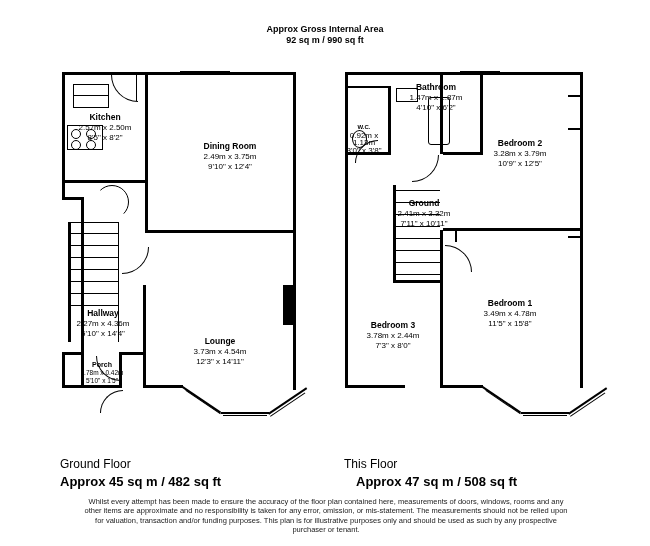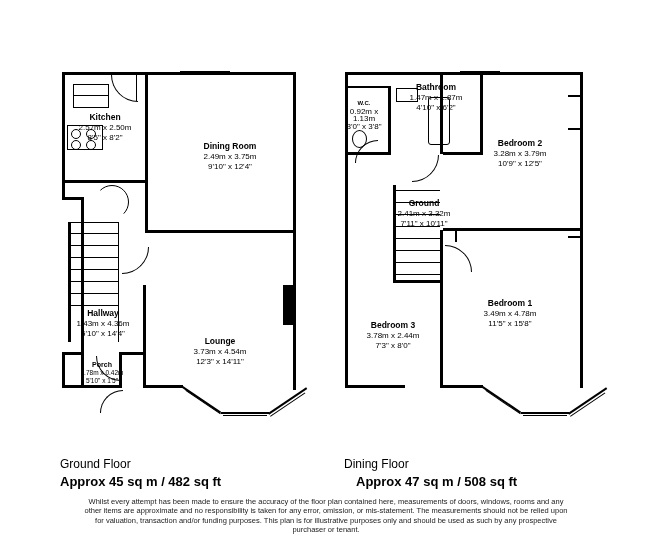--- a/index.html
+++ b/index.html
@@ -37,20 +37,24 @@
 
   .sinkbox{position:absolute;border:1px solid #000;box-sizing:border-box;}
   .circ{position:absolute;border:1px solid #000;border-radius:50%;}
   .tub{position:absolute;border:1px solid #000;border-radius:3px;box-sizing:border-box;}
 </style>
 </head>
 <body>
 
 <div class="page">
 
+  <div class="hdr" style="top:24px;">
+    <span class="l1">Approx Gross Internal Area</span>
+    <span class="l2">92 sq m / 990 sq ft</span>
+  </div>
 
   <div>
 
     <div class="wall" style="left:62px;top:72px;width:234px;height:3px;"></div>
     <div class="wall" style="left:62px;top:72px;width:3px;height:128px;"></div>
     <div class="wall" style="left:62px;top:197px;width:22px;height:3px;"></div>
     <div class="wall" style="left:81px;top:197px;width:3px;height:191px;"></div>
     <div class="wall" style="left:62px;top:352px;width:22px;height:3px;"></div>
     <div class="wall" style="left:62px;top:352px;width:3px;height:36px;"></div>
     <div class="wall" style="left:62px;top:385px;width:60px;height:3px;"></div>
@@ -117,21 +121,21 @@
       <div class="dim">2.49m x 3.75m</div>
       <div class="dim">9'10" x 12'4"</div>
     </div>
     <div class="room" style="left:165px;top:296px;width:110px;margin-top:40px;">
       <div class="nm">Lounge</div>
       <div class="dim">3.73m x 4.54m</div>
       <div class="dim">12'3" x 14'11"</div>
     </div>
     <div class="room" style="left:53px;top:308px;width:100px;">
       <div class="nm">Hallway</div>
-      <div class="dim">1.43m x 4.36m</div>
+      <div class="dim">2.27m x 4.36m</div>
       <div class="dim">5'10" x 14'4"</div>
     </div>
     <div class="room small" style="left:55px;top:361px;width:94px;font-size:6.5px;line-height:8px;">
       <div class="nm" style="font-size:7px;">Porch</div>
       <div class="dim" style="font-size:6.5px;">1.78m x 0.42m</div>
       <div class="dim" style="font-size:6.5px;">5'10" x 1'5"</div>
     </div>
   </div>
 
   <div>
@@ -183,21 +187,21 @@
     <div class="bayline" style="left:568px;top:413px;width:46px;transform:rotate(-34deg);"></div>
     <div class="thin" style="left:486px;top:390px;width:42px;height:1px;transform:rotate(34deg);transform-origin:0 0;"></div>
     <div class="thin" style="left:523px;top:415px;width:44px;height:1px;"></div>
     <div class="thin" style="left:570px;top:416px;width:42px;height:1px;transform:rotate(-34deg);transform-origin:0 0;"></div>
 
     <div class="room" style="left:380px;top:82px;width:112px;">
       <div class="nm">Bathroom</div>
       <div class="dim">1.47m x 1.87m</div>
       <div class="dim">4'10" x 6'2"</div>
     </div>
-    <div class="room small" style="left:340px;top:100px;width:48px;text-align:center;">
+    <div class="room small" style="left:340px;top:124px;width:48px;text-align:center;">
       <div class="nm">W.C.</div>
       <div class="dim">0.92m x 1.13m</div>
       <div class="dim">3'0" x 3'8"</div>
     </div>
     <div class="room" style="left:455px;top:138px;width:130px;">
       <div class="nm">Bedroom 2</div>
       <div class="dim">3.28m x 3.79m</div>
       <div class="dim">10'9" x 12'5"</div>
     </div>
     <div class="room" style="left:370px;top:198px;width:108px;">
@@ -213,18 +217,18 @@
     <div class="room" style="left:345px;top:320px;width:96px;">
       <div class="nm">Bedroom 3</div>
       <div class="dim">3.78m x 2.44m</div>
       <div class="dim">7'3" x 8'0"</div>
     </div>
   </div>
 
   <div class="floorlabel" style="left:60px;top:457px;">Ground Floor</div>
   <div class="floorsub" style="left:60px;top:474px;">Approx 45 sq m / 482 sq ft</div>
 
-  <div class="floorlabel" style="left:344px;top:457px;">Dining Floor</div>
+  <div class="floorlabel" style="left:344px;top:457px;">This Floor</div>
   <div class="floorsub" style="left:356px;top:474px;">Approx 47 sq m / 508 sq ft</div>
 
   <div class="disc" style="left:80px;top:497px;width:492px;">Whilst every attempt has been made to ensure the accuracy of the floor plan contained here, measurements of doors, windows, rooms and any other items are approximate and no responsibility is taken for any error, omission, or mis-statement. The measurements should not be relied upon for valuation, transaction and/or funding purposes. This plan is for illustrative purposes only and should be used as such by any prospective purchaser or tenant.</div>
 
 </div>
 
 </body></html>

